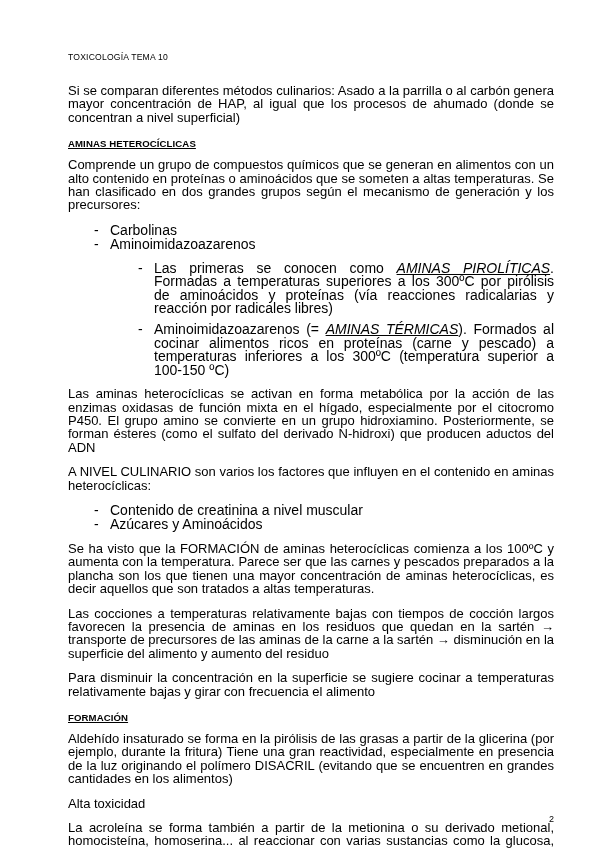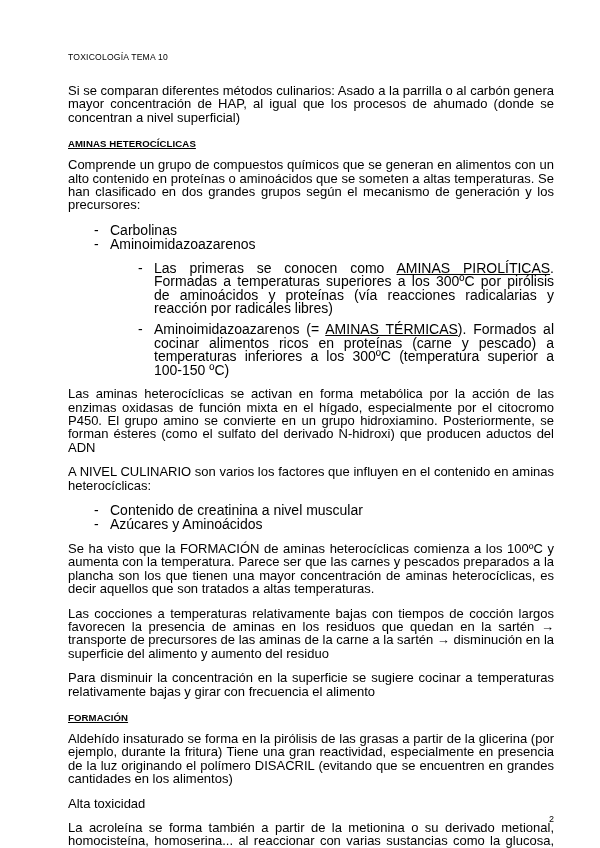--- a/index.html
+++ b/index.html
@@ -61,20 +61,21 @@
   ul.dash-list.indent2 {
     padding-left: 70px;
     margin-top: 4px;
   }
   ul.dash-list.indent2 > li {
     line-height: 13.4px;
     margin-bottom: 8px;
   }
   .u {
     text-decoration: underline;
+    font-style: italic;
   }
   .page-number {
     position: absolute;
     right: 46px;
     bottom: 24px;
     font-size: 9px;
   }
 </style>
 </head>
 <body>

